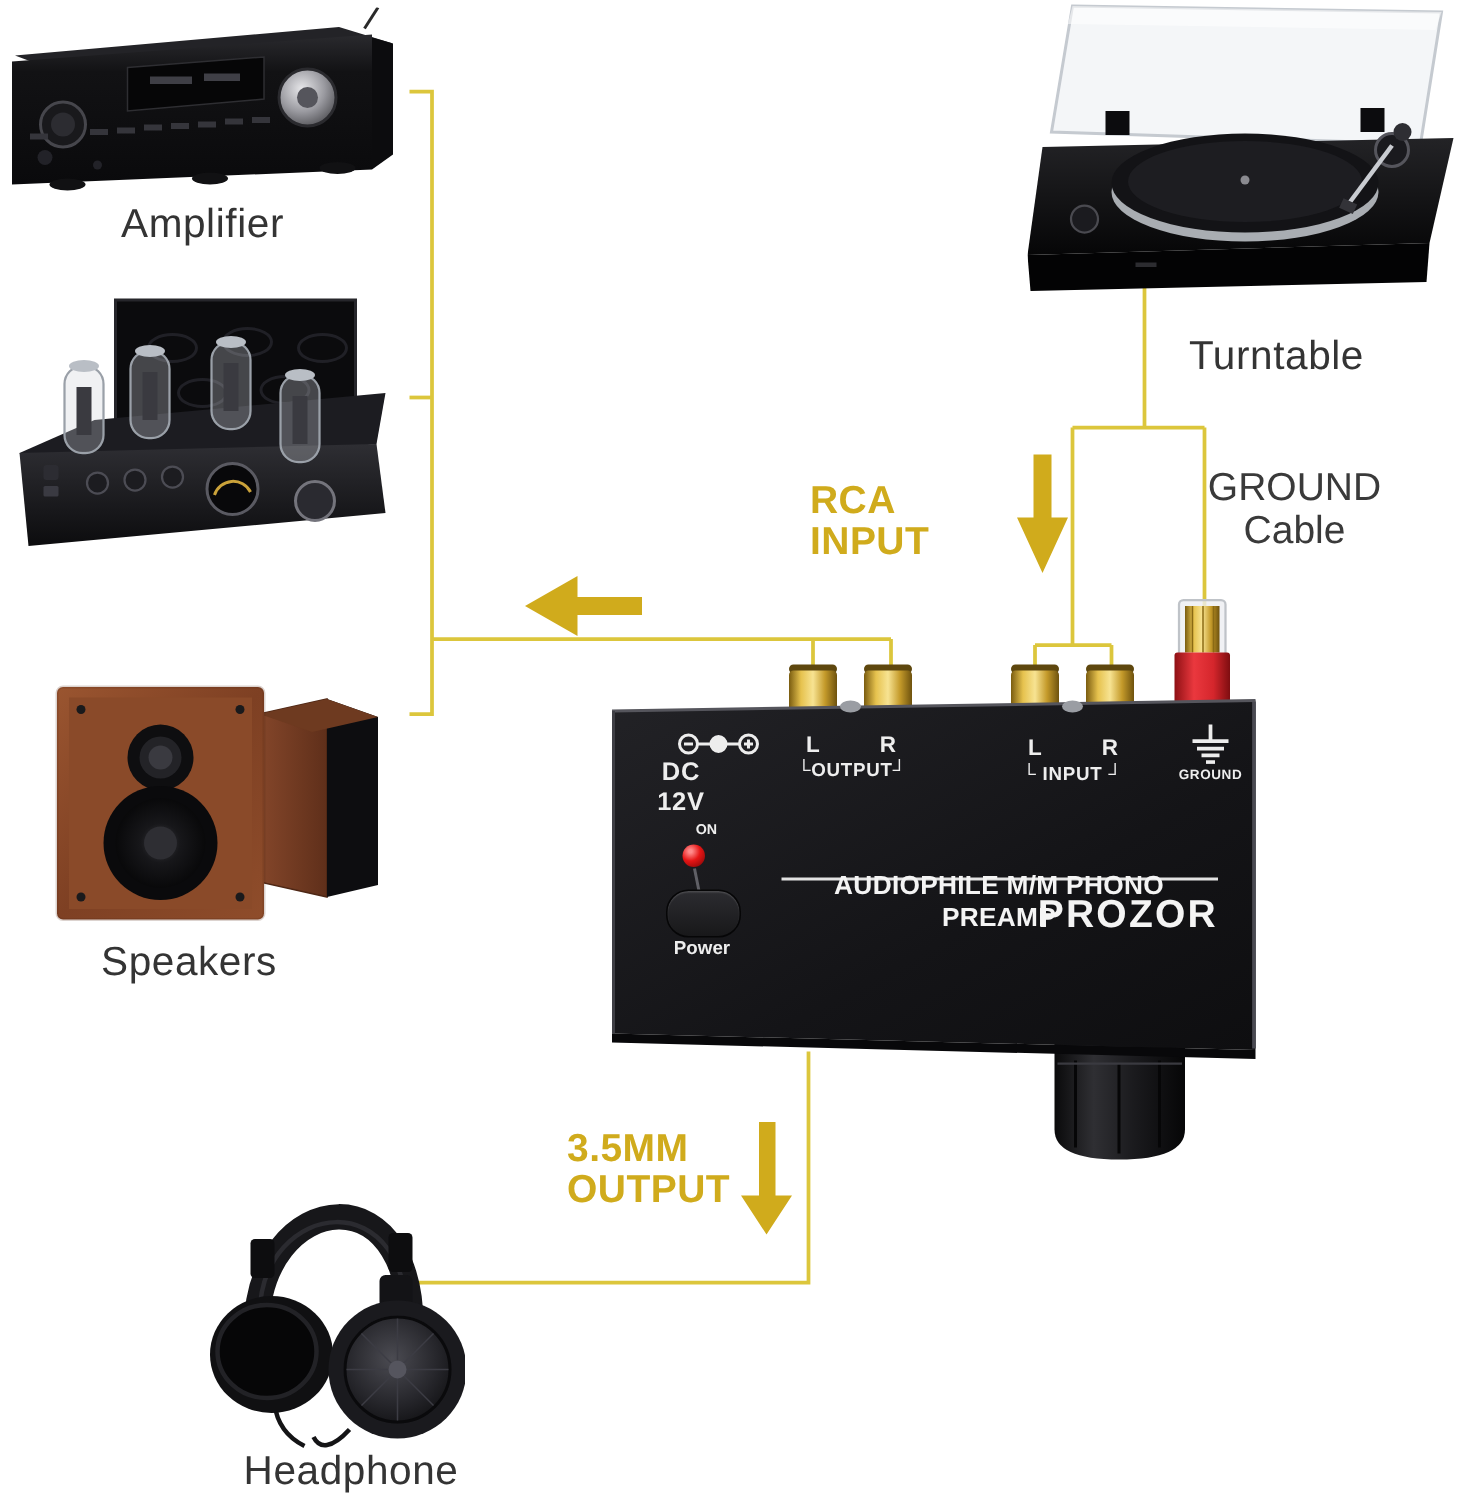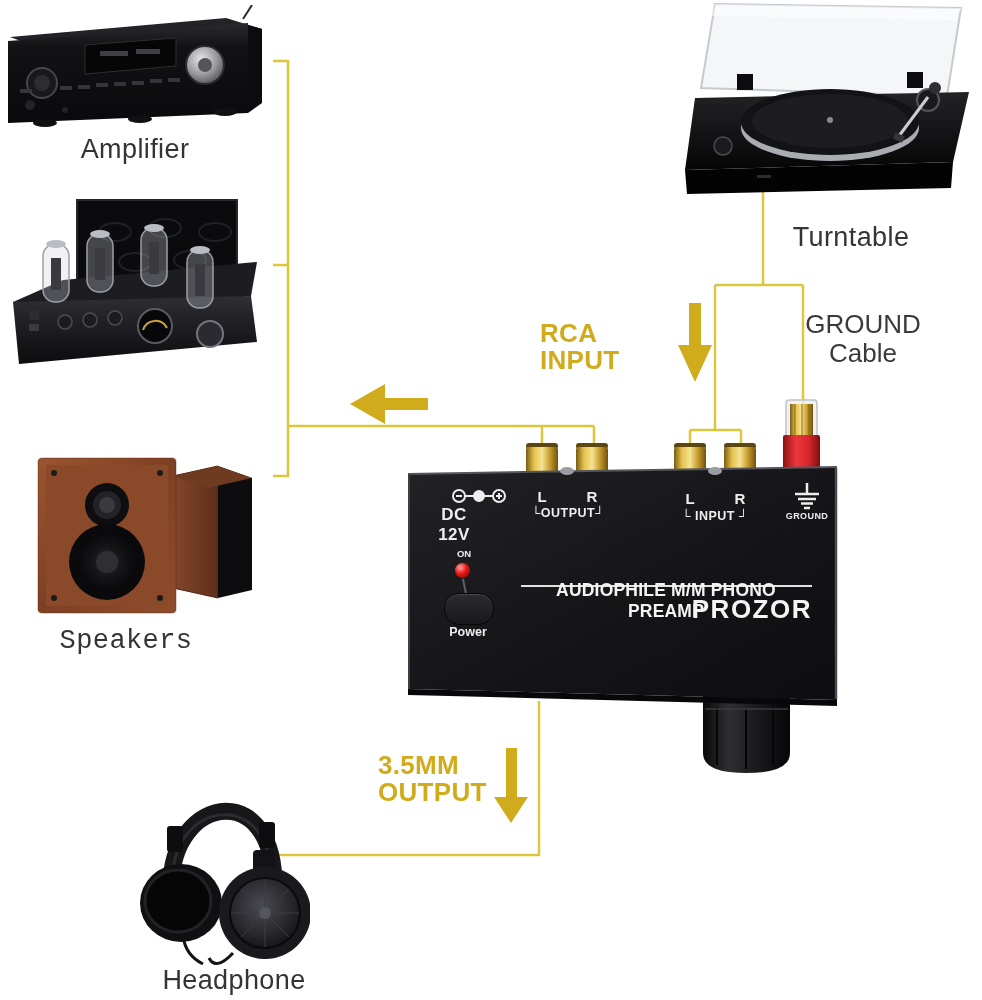--- a/index.html
+++ b/index.html
@@ -321,32 +321,32 @@
   </svg>
 
   <div class="ptext" style="left:423px;top:505px;width:62px;font-size:17px;letter-spacing:.5px;">DC 12V</div>
   <div class="ptext" style="left:530px;top:488px;width:24px;font-size:15px;">L</div>
   <div class="ptext" style="left:580px;top:488px;width:24px;font-size:15px;">R</div>
   <div class="ptext" style="left:518px;top:506px;width:100px;font-size:12.5px;letter-spacing:.5px;">└OUTPUT┘</div>
   <div class="ptext" style="left:678px;top:490px;width:24px;font-size:15px;">L</div>
   <div class="ptext" style="left:728px;top:490px;width:24px;font-size:15px;">R</div>
   <div class="ptext" style="left:665px;top:509px;width:100px;font-size:12.5px;letter-spacing:.5px;">└ INPUT ┘</div>
   <div class="ptext" style="left:780px;top:511px;width:54px;font-size:9px;letter-spacing:.4px;">GROUND</div>
-  <div class="ptext" style="left:450px;top:548px;width:28px;font-size:9.5px;">ON</div>
+  <div class="ptext" style="left:450px;top:548px;width:28px;font-size:9.5px;text-align:right;">ON</div>
   <div class="led" style="left:455px;top:563px;"></div>
   <div class="pwrbtn" style="left:444px;top:593px;"></div>
   <div class="ptext" style="left:438px;top:625px;width:60px;font-size:12.5px;">Power</div>
   <div class="ptext brand" style="left:612px;top:558px;width:200px;">PROZOR</div>
   <div class="divider" style="left:521px;top:585px;width:291px;"></div>
   <div class="ptext model" style="left:518px;top:580px;width:296px;">AUDIOPHILE M/M PHONO PREAMP</div>
 
   <div class="ylabel" style="left:540px;top:320px;width:140px;">RCA INPUT</div>
   <div class="ylabel" style="left:378px;top:752px;width:110px;">3.5MM
 OUTPUT</div>
   <div class="glabel" style="left:788px;top:310px;width:150px;">GROUND
 Cable</div>
 
   <div class="devlabel" style="left:35px;top:134px;width:200px;">Amplifier</div>
   <div class="devlabel" style="left:751px;top:202px;width:200px;margin-top:20px;">Turntable</div>
-  <div class="devlabel" style="left:26px;top:626px;width:200px;font-family:Liberation Mono, monospace;">Speakers</div>
+  <div class="devlabel" style="left:26px;top:626px;width:200px;">Speakers</div>
   <div class="devlabel" style="left:134px;top:965px;width:200px;">Headphone</div>
 
 </div>
 
 </body></html>

